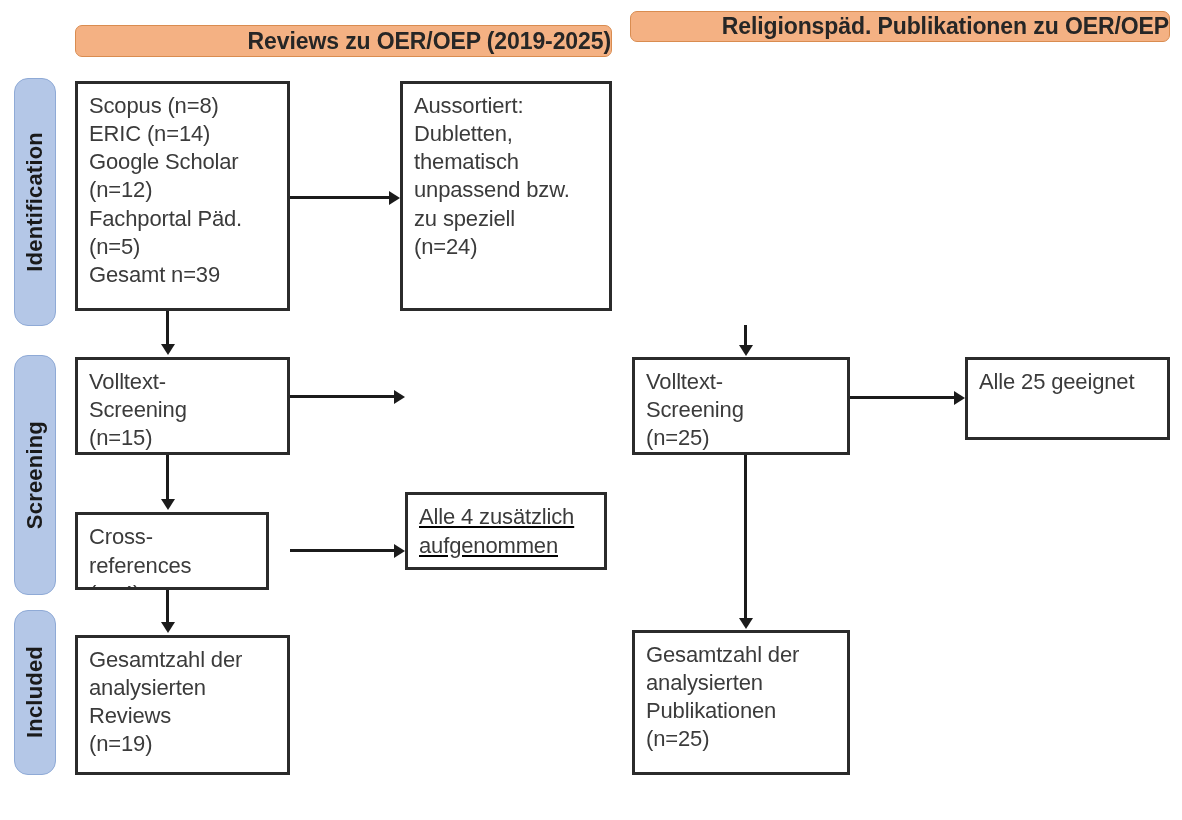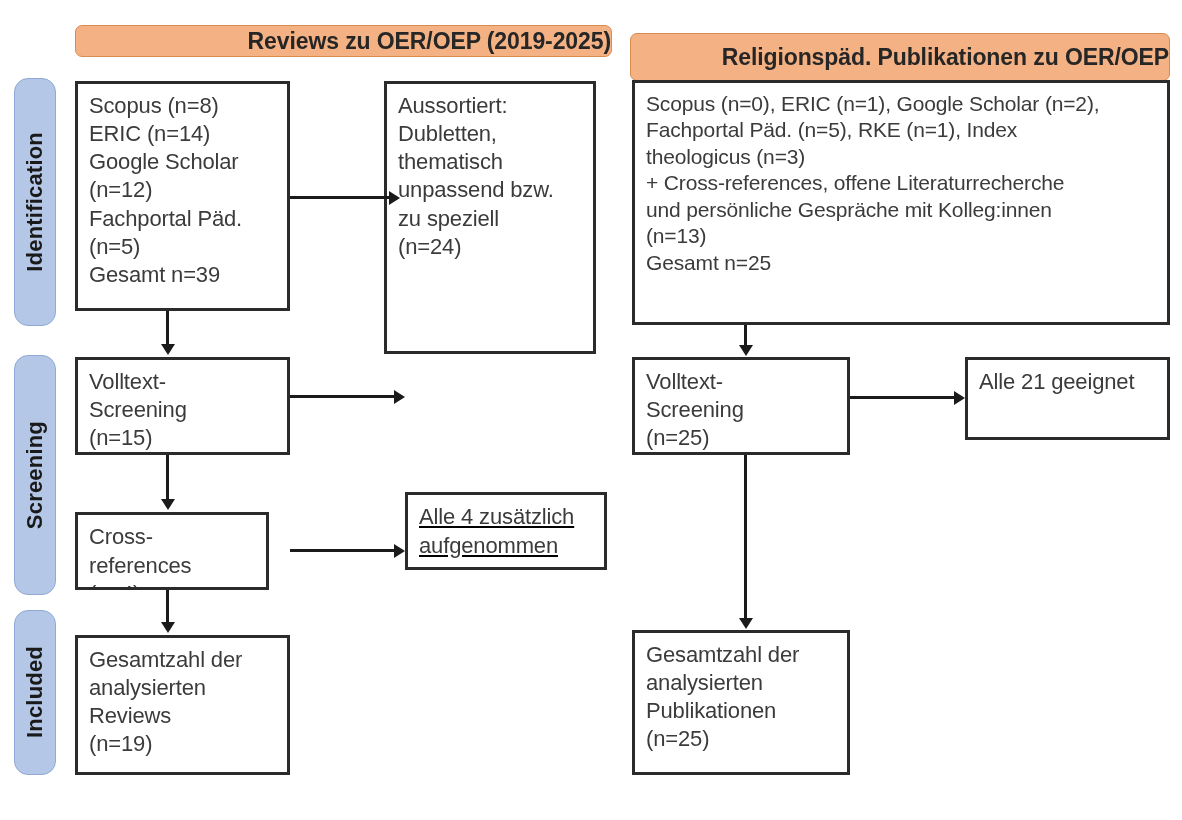--- a/index.html
+++ b/index.html
@@ -120,35 +120,35 @@
   </div>
 
   <div class="phase-pill" style="left:14px; top:610px; width:42px; height:165px;">
     <span class="phase-label">Included</span>
   </div>
 
   <div class="col-header" style="left:75px; top:25px; width:537px; height:32px;">
     <span class="col-header-text">Reviews zu OER/OEP (2019-2025)</span>
   </div>
 
-  <div class="col-header" style="left:630px; top:33px; width:540px; height:48px;">
+  <div class="col-header" style="left:630px; top:11px; width:540px; height:31px;">
     <span class="col-header-text">Religionspäd. Publikationen zu OER/OEP</span>
   </div>
 
   <div class="flow-box" style="left:75px; top:81px; width:215px; height:230px;">
     <div class="box-text">Scopus (n=8)
 ERIC (n=14)
 Google Scholar
 (n=12)
 Fachportal Päd.
 (n=5)
 Gesamt n=39</div>
   </div>
 
-  <div class="flow-box" style="left:384px; top:81px; width:212px; height:273px;">
+  <div class="flow-box" style="left:400px; top:81px; width:212px; height:230px;">
     <div class="box-text">Aussortiert:
 Dubletten,
 thematisch
 unpassend bzw.
 zu speziell
 (n=24)</div>
   </div>
 
   <div class="flow-box" style="left:75px; top:357px; width:215px; height:98px;">
     <div class="box-text">Volltext-
@@ -167,38 +167,29 @@
 aufgenommen</div>
   </div>
 
   <div class="flow-box" style="left:75px; top:635px; width:215px; height:140px;">
     <div class="box-text">Gesamtzahl der
 analysierten
 Reviews
 (n=19)</div>
   </div>
 
-  <div class="flow-box dense" style="left:632px; top:80px; width:538px; height:245px;">
-    <div class="box-text">Scopus (n=0), ERIC (n=1), Google Scholar (n=2),
-Fachportal Päd. (n=5), RKE (n=1), Index
-theologicus (n=3)
-+ Cross-references, offene Literaturrecherche
-und persönliche Gespräche mit Kolleg:innen
-(n=13)
-Gesamt n=25</div>
-  </div>
 
   <div class="flow-box" style="left:632px; top:357px; width:218px; height:98px;">
     <div class="box-text">Volltext-
 Screening
 (n=25)</div>
   </div>
 
   <div class="flow-box compact" style="left:965px; top:357px; width:205px; height:83px;">
-    <div class="box-text">Alle 21 geeignet</div>
+    <div class="box-text">Alle 25 geeignet</div>
   </div>
 
   <div class="flow-box" style="left:632px; top:630px; width:218px; height:145px;">
     <div class="box-text">Gesamtzahl der
 analysierten
 Publikationen
 (n=25)</div>
   </div>
 
   <div class="conn h" style="left:290px; top:196px; width:100px;"></div>

